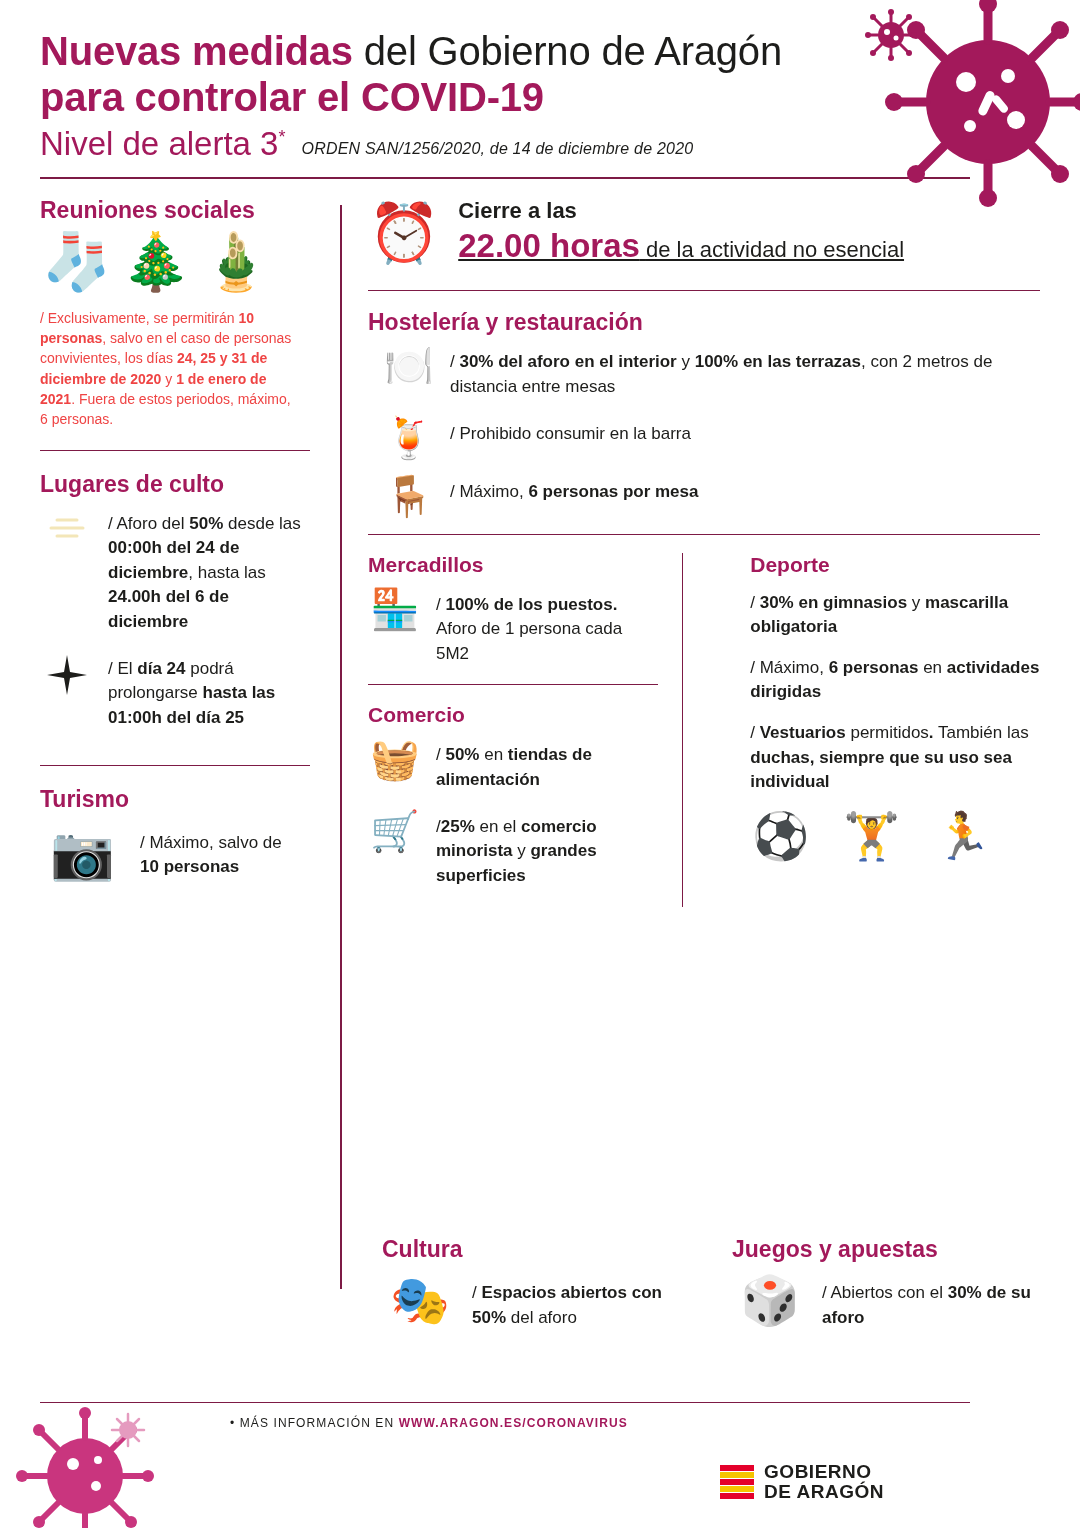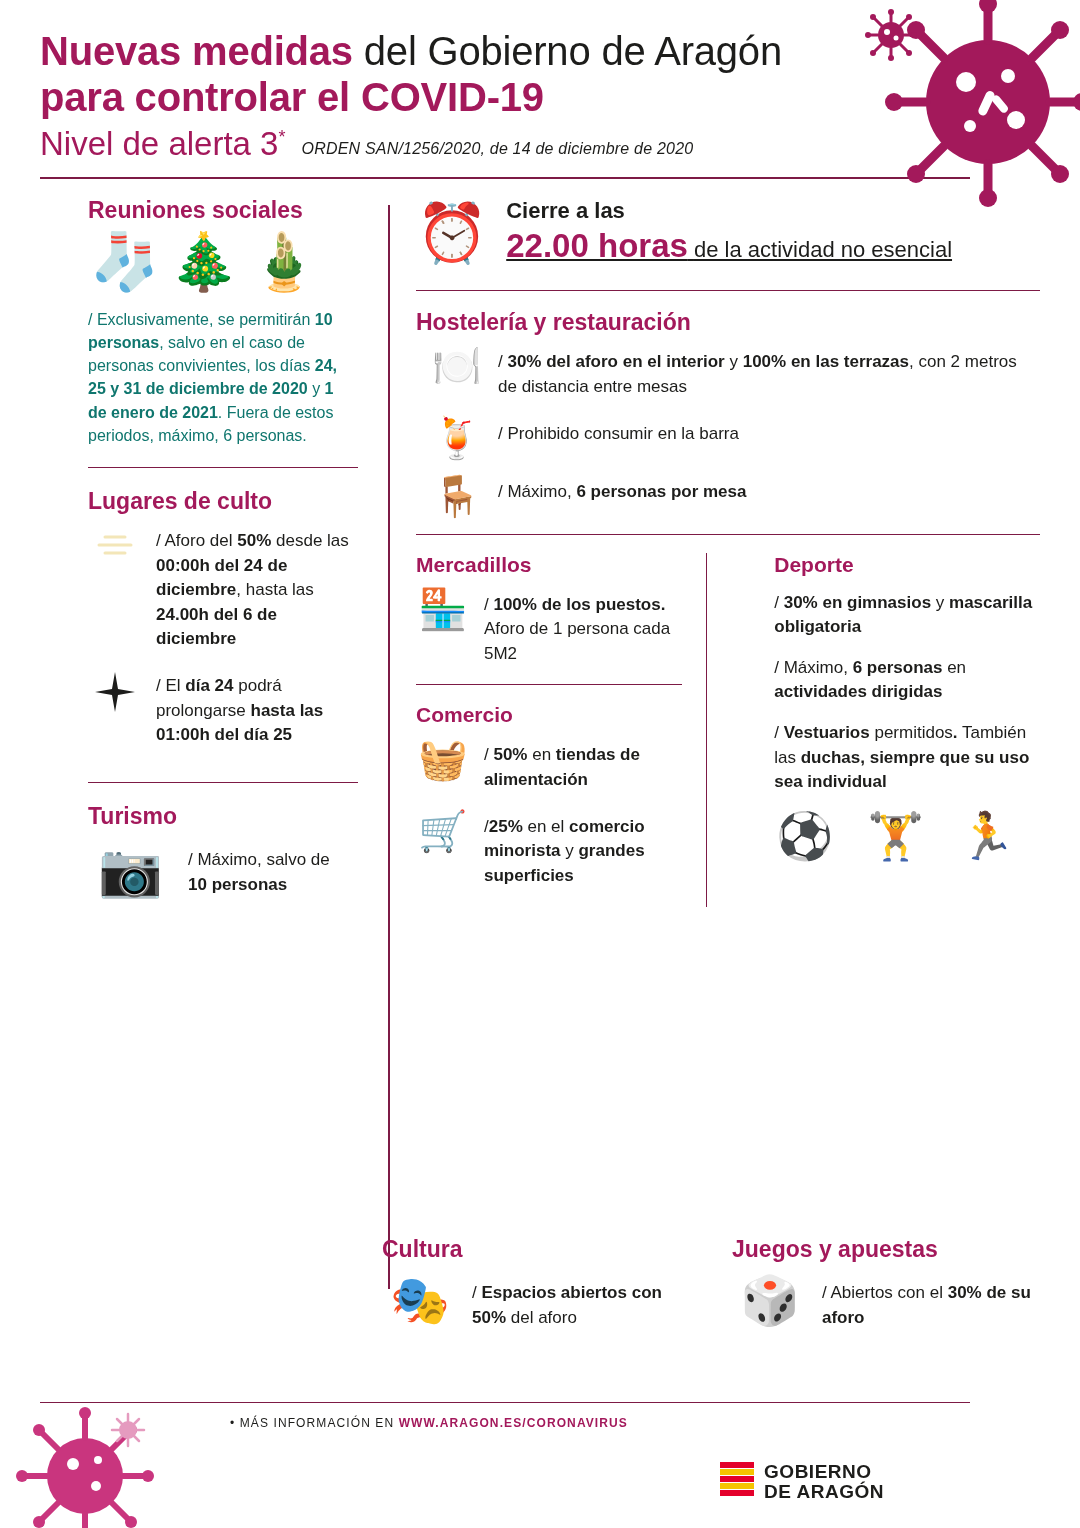--- a/index.html
+++ b/index.html
@@ -55,36 +55,36 @@
   
   .virus-big { position: absolute; top: -10px; right: 0px; width: 210px; height: 230px; }
   .virus-small { position: absolute; top: 8px; right: 162px; width: 54px; height: 54px; }
 
   
   .body-grid {
     display: flex;
     padding: 18px 40px 0 40px;
     height: 1110px;
   }
-  .col-left { width: 300px; padding-right: 39px; position: relative; margin-left: 48px; }
+  .col-left { width: 300px; padding-right: 39px; position: relative; }
   .vrule { width: 2px; background: #7d1a45; margin: 8px 0 0 0; }
   .col-right { flex: 1; padding-left: 26px; }
 
   h2.section {
     color: #a3195b;
     font-size: 23px;
     font-weight: bold;
     margin: 0 0 10px 0;
   }
   h2.section.small { font-size: 21px; }
 
   .para {
-    font-size: 16px;
+    font-size: 14px;
     line-height: 1.45;
-    color: #0f766e;
+    color: #ef4444;
   }
   .para b { font-weight: bold; }
 
   .hrule { border-bottom: 1.5px solid #7d1a45; margin: 20px 0; }
   .hrule.short { width: 270px; }
 
   
   .emoji-row { display: flex; align-items: flex-end; gap: 10px; margin: 6px 0 18px 2px; }
   .emoji { font-size: 56px; line-height: 1; }
   .emoji.sm { font-size: 46px; }
@@ -118,21 +118,21 @@
   
   .footer { position: absolute; bottom: 0; left: 0; width: 928px; height: 140px; }
   .footer-rule { margin: 0 40px; border-top: 1.5px solid #7d1a45; width: 930px; position: absolute; top: 14px; left: 0; }
   .more-info {
     position: absolute; top: 28px; left: 230px;
     font-size: 12px; letter-spacing: 1.1px; color: #1d1d1b;
   }
   .more-info b { color: #a3195b; font-weight: bold; }
   .virus-footer { position: absolute; left: 10px; bottom: -20px; width: 150px; height: 150px; }
   .virus-footer-small { position: absolute; left: 108px; bottom: 78px; width: 40px; height: 40px; }
-  .gov-logo { position: absolute; right: 44px; bottom: 26px; display: flex; gap: 10px; margin-left: 36px; }
+  .gov-logo { position: absolute; right: 44px; bottom: 26px; display: flex; align-items: center; gap: 10px; margin-left: 36px; }
   .gov-flag { width: 34px; height: 34px; display: block; }
   .gov-text { font-size: 19px; font-weight: bold; line-height: 1.05; letter-spacing: 0.5px; }
 </style>
 </head>
 <body>
 
 <div class="page">
 
   <div class="header">
 

